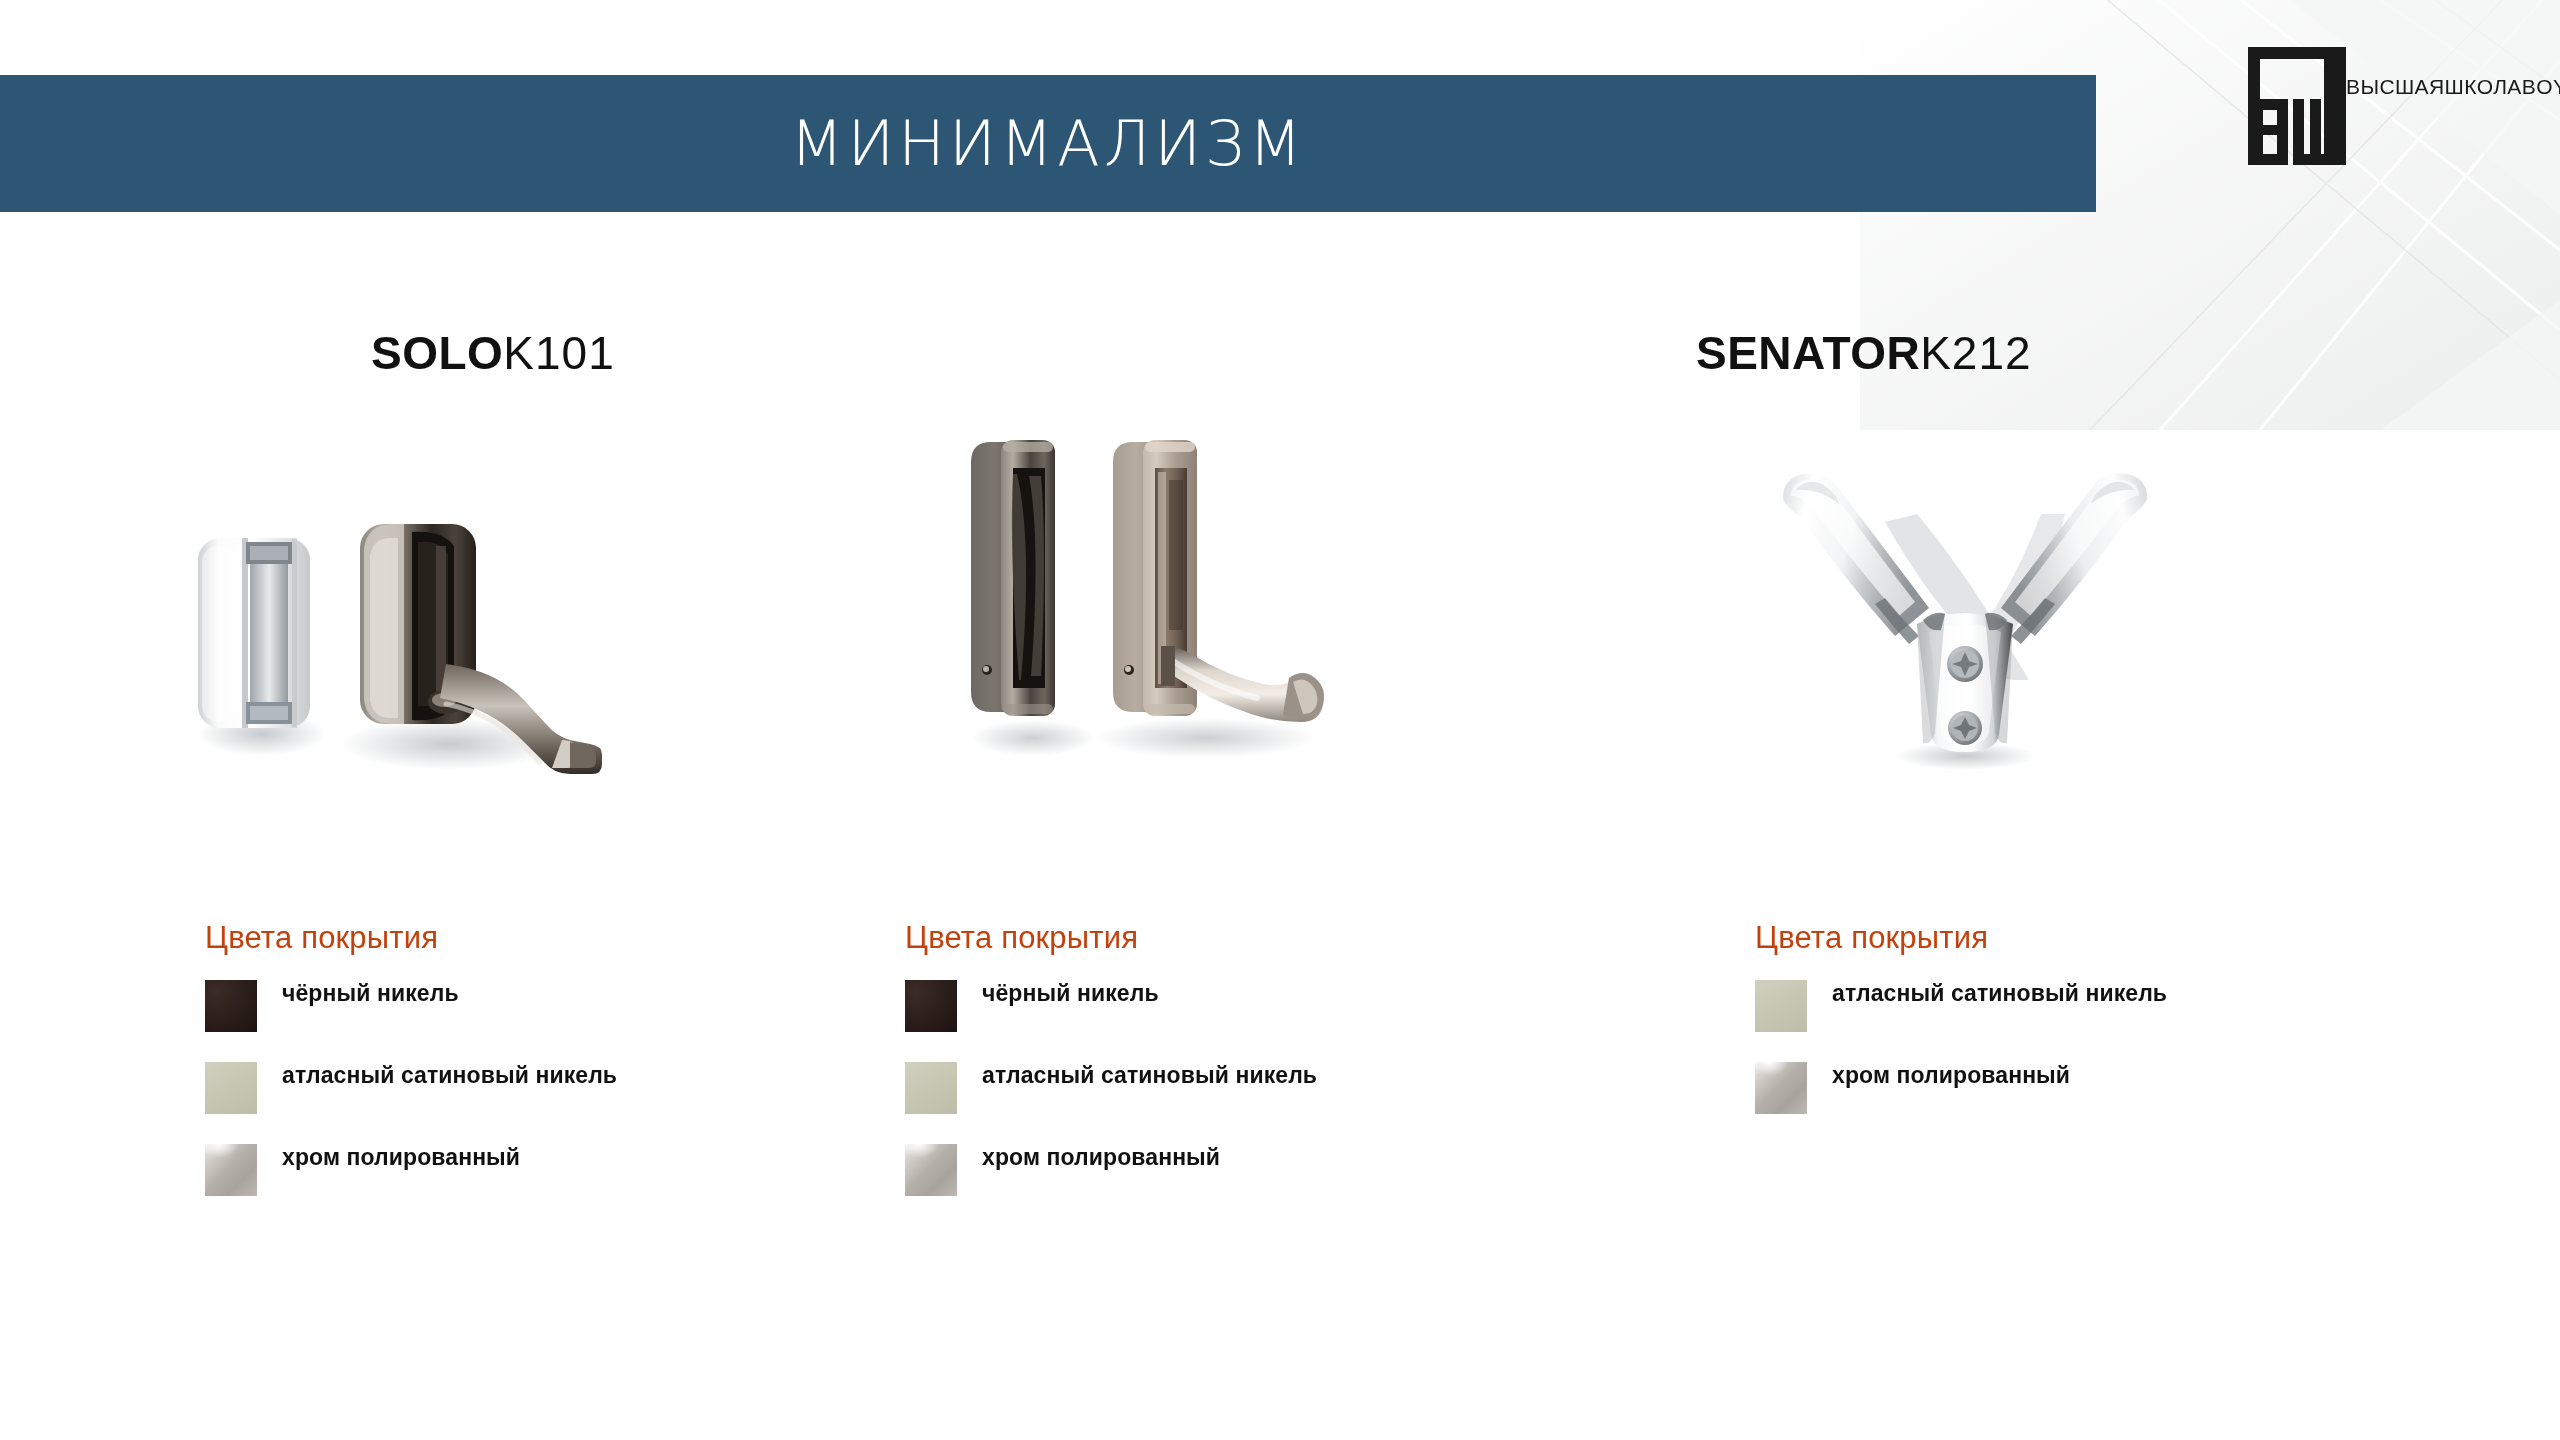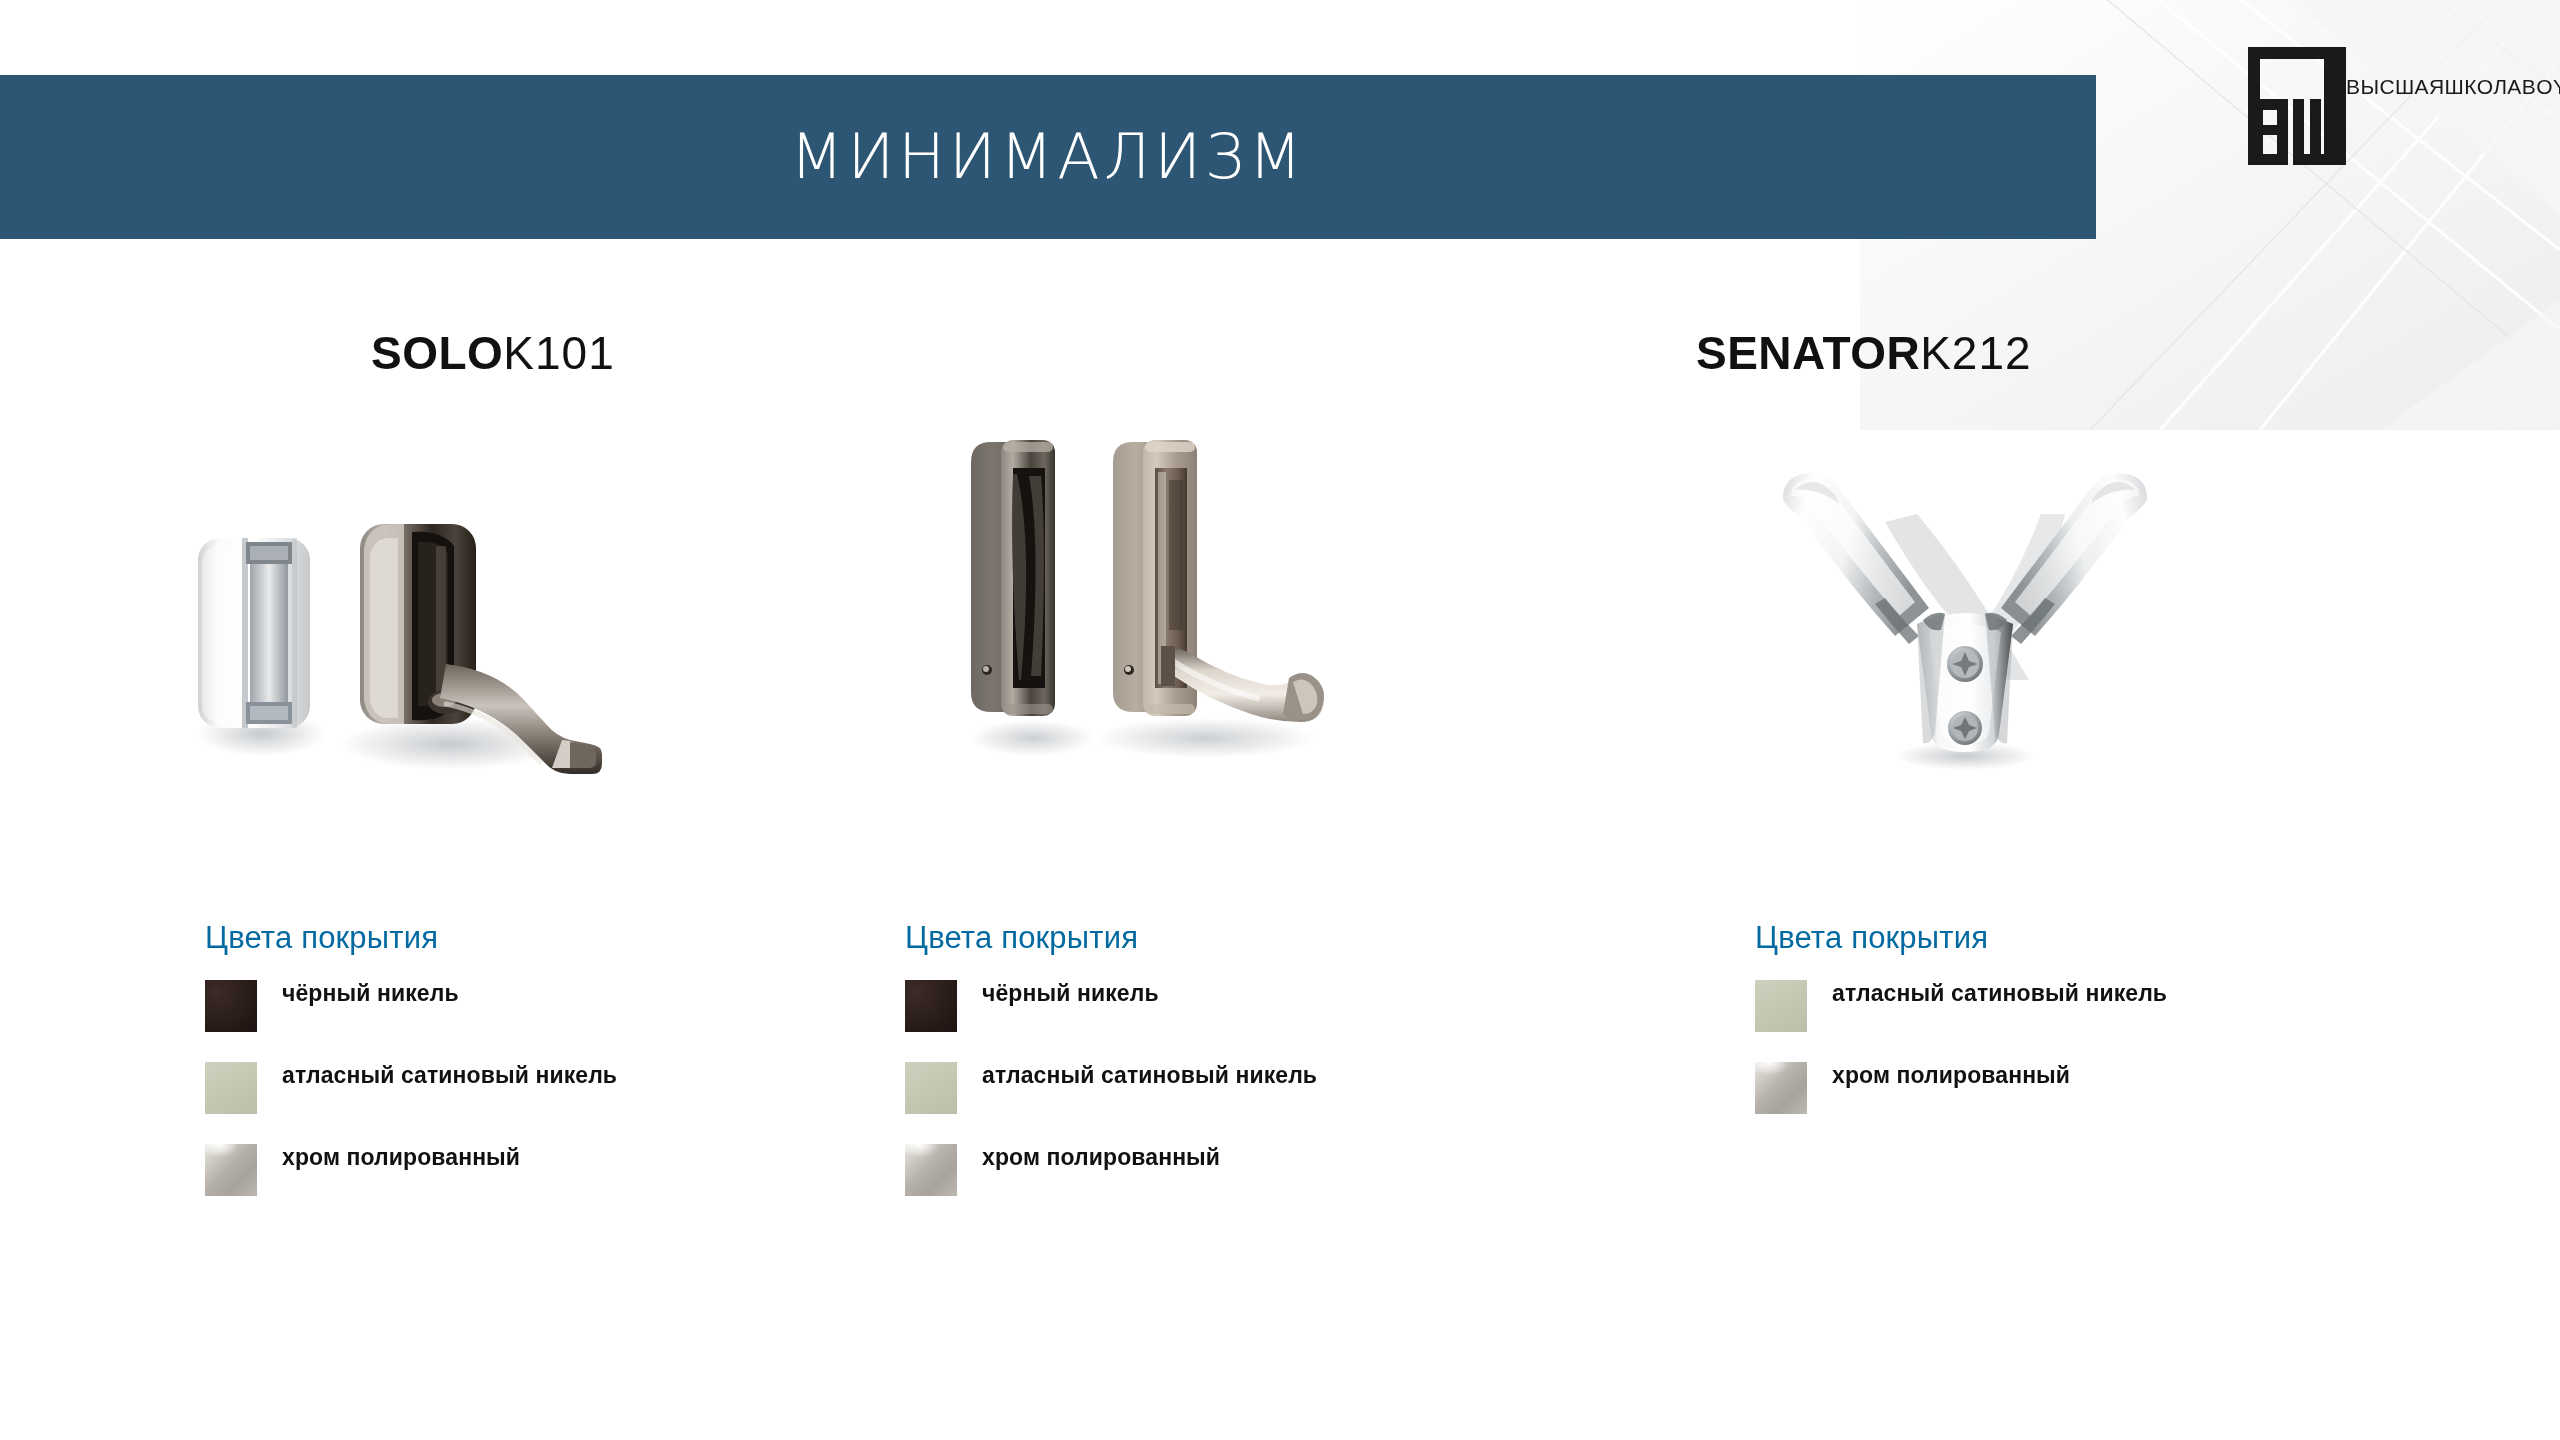--- a/index.html
+++ b/index.html
@@ -15,21 +15,21 @@
 
   
   .bg-texture{
     position:absolute;top:0;right:0;width:700px;height:430px;
     overflow:hidden;pointer-events:none;
   }
   .bg-texture svg{display:block;}
 
   
   .banner{
-    position:absolute;left:0;top:75px;width:2096px;height:164px;
+    position:absolute;left:0;top:75px;width:2096px;height:137px;
     background:#2c5673;
     display:flex;align-items:center;justify-content:center;text-align:center;
   }
   .banner-title{
     color:#ffffff;
     font-size:62px;
     font-weight:300;
     letter-spacing:4px;
     line-height:1;
     white-space:nowrap;
@@ -84,21 +84,21 @@
   .stage{position:relative;height:420px;margin-top:70px;}
   .stage svg{position:absolute;display:block;}
 
   
   .legend{position:absolute;}
   .col-1 .legend{left:75px;top:590px;}
   .col-2 .legend{left:225px;top:590px;}
   .col-3 .legend{left:565px;top:590px;}
 
   .legend-title{
-    font-size:31px;font-weight:400;color:#0369a1;
+    font-size:31px;font-weight:400;color:#c2410c;
     margin-bottom:24px;letter-spacing:0.2px;white-space:nowrap;
     font-family:"Liberation Sans","DejaVu Sans",sans-serif;
   }
   .legend-row{
     display:flex;height:50px;margin-bottom:32px;
   }
   .swatch{
     width:52px;height:52px;flex:0 0 auto;position:relative;overflow:hidden;
   }
   .legend-label{

